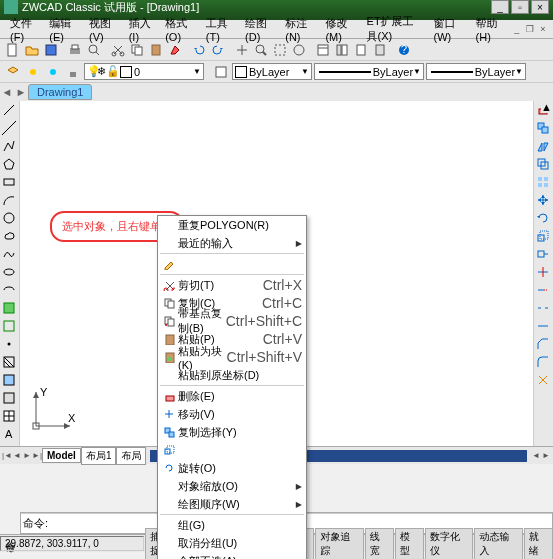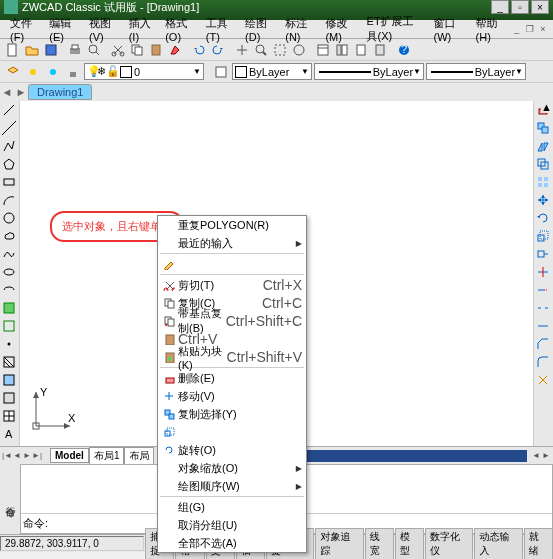--- a/index.html
+++ b/index.html
@@ -37,23 +37,23 @@
 .ctxmenu .row { display: flex; align-items: center; height: 18px; padding: 0 4px 0 2px; }
 .ctxmenu .ic { width: 18px; display: flex; align-items: center; justify-content: center; }
 .ctxmenu .ic svg { width: 12px; height: 12px; }
 .ctxmenu .lbl { flex: 1; font-size: 11px; }
 .ctxmenu .sc { color: #555; font-size: 14px; }
 .ctxmenu .ar { font-size: 8px; color: #333; }
 .ctxmenu .sep { height: 1px; background: #ccc; margin: 1px 2px; }
 .layouttabs { background: #e8e8e8; height: 18px; display: flex; align-items: center; padding: 0 2px; border-top: 1px solid #aaa; }
 .layouttabs .nav { width: 10px; font-size: 8px; color: #555; text-align: center; }
 .layouttabs .ltab { padding: 1px 4px; border: 1px solid #999; background: #fff; font-size: 10px; }
-.layouttabs .ltab.sel { font-weight: bold; margin-left: 8px; }
+.layouttabs .ltab.sel { font-weight: bold; }
 .layouttabs .fill { flex: 1; background: #244a8c; height: 12px; margin: 0 4px; }
-.cmdpanel { height: 70px; display: flex; }
+.cmdpanel { height: 70px; display: flex; align-items: flex-end; }
 .cmdpanel .side { width: 20px; background: #e8e8e8; writing-mode: vertical-rl; display: flex; align-items: center; justify-content: center; font-size: 10px; color: #333; }
 .cmdpanel .body { flex: 1; background: #fff; border: 1px solid #aaa; display: flex; flex-direction: column; }
 .cmdpanel .hist { flex: 1; }
 .cmdpanel .cmdline { border-top: 1px solid #ccc; padding: 2px; display: flex; }
 .cmdpanel .cmdline .prompt { margin-right: 4px; }
 .cmdpanel .cmdline input { border: none; flex: 1; outline: none; font-size: 11px; }
 .statusbar { height: 18px; background: #e8e8e8; display: flex; align-items: center; border-top: 1px solid #aaa; }
 .statusbar .coords { width: 150px; border: 1px inset #ccc; padding: 1px 4px; font-size: 10px; }
 .statusbar .sbtn { padding: 1px 4px; border: 1px solid #aaa; margin-left: 1px; font-size: 10px; background: #ddd; }
 .scrollctrl { display: flex; height: 12px; align-items: center; background: #e8e8e8; }
@@ -533,31 +533,36 @@
       </div>
       <div class="lbl">带基点复制(B)</div>
       <div class="sc">Ctrl+Shift+C</div>
     </div>
     <div class="row">
       <div class="ic">
         <svg viewBox="0 0 12 12">
           <rect x="3" y="2" width="8" height="10" fill="#c96" stroke="#864"></rect>
         </svg>
       </div>
+      <div class="lbl">粘贴(P)</div>
       <div class="sc">Ctrl+V</div>
     </div>
     <div class="row">
       <div class="ic">
         <svg viewBox="0 0 12 12">
           <rect x="3" y="2" width="8" height="10" fill="#c96" stroke="#864"></rect>
           <rect x="5" y="6" width="4" height="4" fill="#6c6"></rect>
         </svg>
       </div>
       <div class="lbl">粘贴为块(K)</div>
       <div class="sc">Ctrl+Shift+V</div>
+    </div>
+    <div class="row">
+      <div class="ic"></div>
+      <div class="lbl">粘贴到原坐标(D)</div>
     </div>
     <div class="sep"></div>
     <div class="row">
       <div class="ic">
         <svg viewBox="0 0 12 12">
           <rect x="3" y="6" width="8" height="5" fill="#f99" stroke="#900"></rect>
         </svg>
       </div>
       <div class="lbl">删除(E)</div>
     </div>

